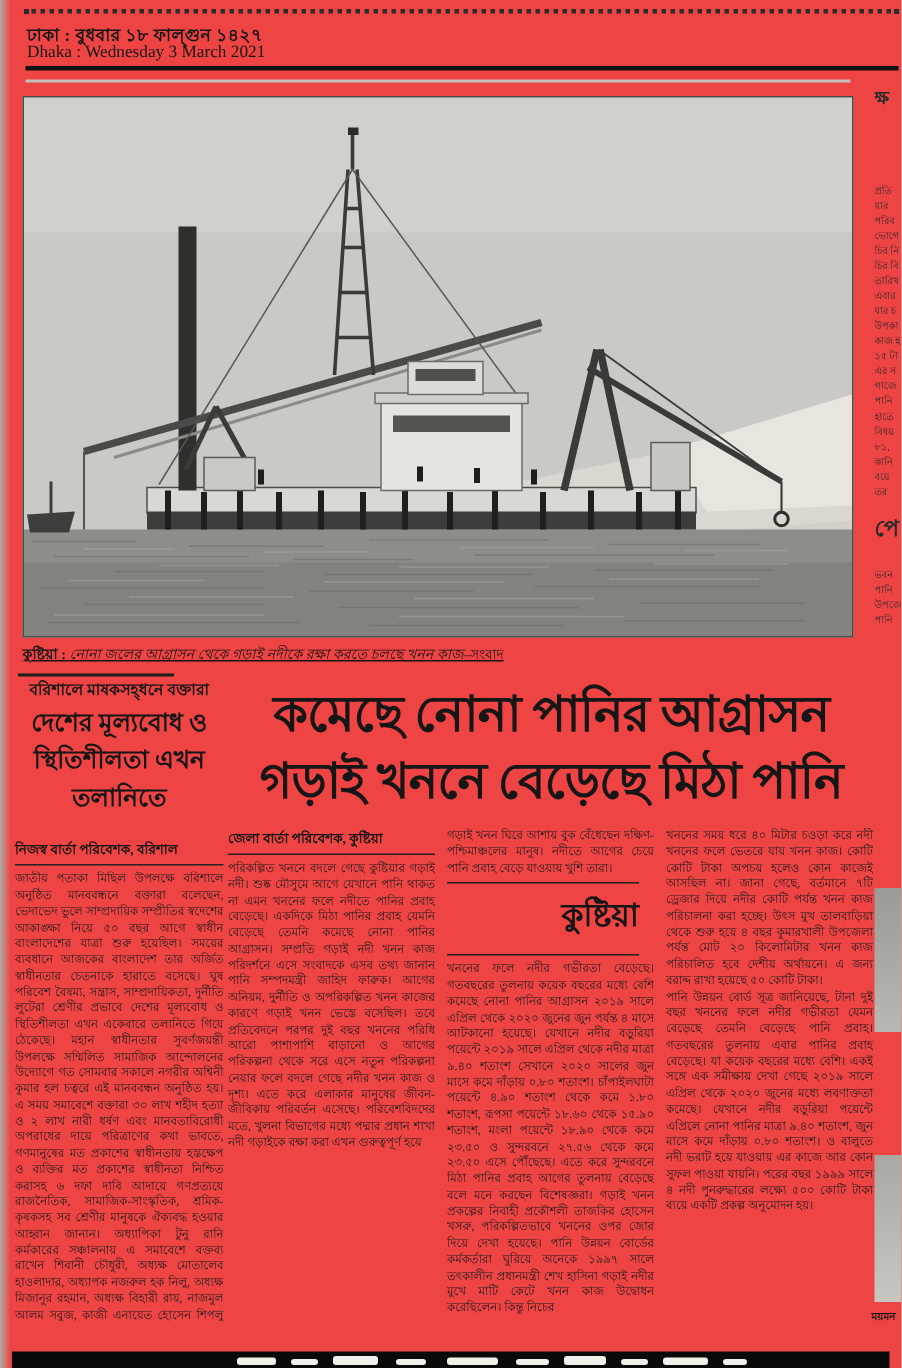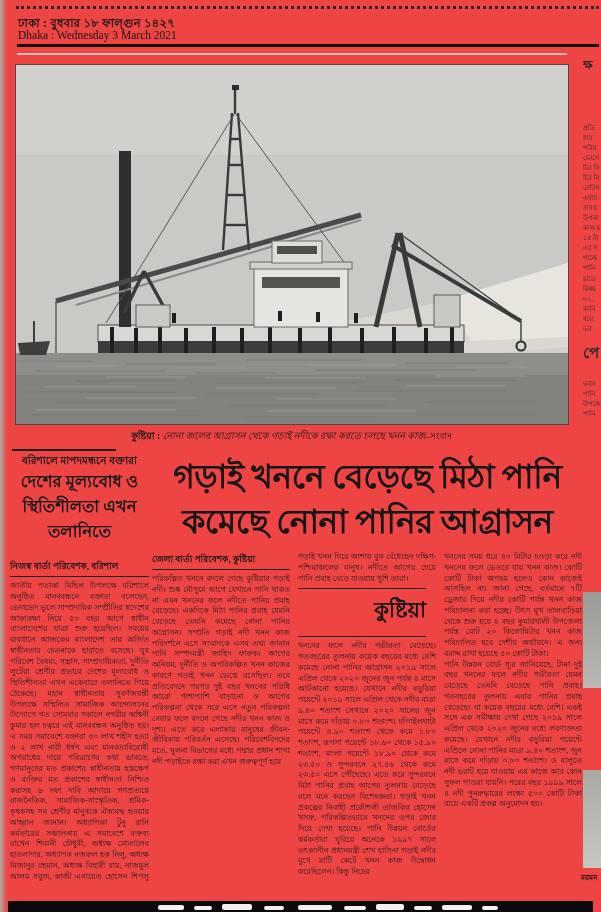--- a/index.html
+++ b/index.html
@@ -11,21 +11,21 @@
   .dotted-rule{position:absolute;left:16px;top:6px;width:583px;height:0;
         border-top:3px dotted #2b2b2b;}
   .date-bn{position:absolute;left:18px;top:15px;font-size:11.5px;font-weight:bold;letter-spacing:.3px;}
   .date-en{position:absolute;left:18px;top:29px;font-size:11.5px;}
   .thick-rule{position:absolute;left:17px;top:44px;width:582px;height:3px;background:#111;}
   .soft-rule{position:absolute;left:17px;top:53px;width:550px;height:2px;background:#c2c0ba;}
   
   .photo{position:absolute;left:15px;top:64px;width:552px;height:359px;
         border:1px solid #4a4a48;background:#cac9c5;overflow:hidden;}
   .caption-row{position:absolute;left:15px;top:429px;width:553px;display:flex;
-        justify-content:center;font-size:9.5px;font-style:italic;}
+        justify-content:flex-start;font-size:9.5px;font-style:italic;text-decoration:underline;}
   .caption-left b{font-style:normal;}
   .credit{font-style:normal;font-size:9px;}
   
   .side-rule{position:absolute;left:12px;top:449px;width:104px;height:2px;background:#1d1d1d;}
   .side-article{position:absolute;left:10px;top:454px;width:139px;}
   .kicker{font-size:10.5px;font-weight:bold;text-align:center;line-height:1.25;}
   .side-headline{font-size:16.5px;font-weight:bold;text-align:center;line-height:1.5;margin-top:3px;}
   .byline{font-size:9px;font-weight:bold;border-bottom:1.3px solid #222;
         padding-bottom:2px;margin:15px 0 4px 0;}
   .body-text{font-size:7.8px;line-height:1.38;text-align:justify;color:#1c1c1c;
@@ -155,29 +155,29 @@
     </svg>
   </div>
 
   <div class="caption-row">
     <span class="caption-left"><b>কুষ্টিয়া :</b>&nbsp;<span>নোনা জলের আগ্রাসন থেকে গড়াই নদীকে রক্ষা করতে চলছে খনন কাজ</span></span>
     <span class="credit">–সংবাদ</span>
   </div>
 
   <div class="side-rule"></div>
   <div class="side-article">
-    <div class="kicker">বরিশালে মাপদমন্ধনে বক্তারা</div>
+    <div class="kicker">বরিশালে মাষকসহ্ধনে বক্তারা</div>
     <div class="side-headline">দেশের মূল্যবোধ ও স্থিতিশীলতা এখন তলানিতে</div>
     <div class="byline">নিজস্ব বার্তা পরিবেশক, বরিশাল</div>
     <div class="body-text" style="height:300px;overflow:hidden;">জাতীয় পতাকা মিছিল উপলক্ষে বরিশালে অনুষ্ঠিত মানববন্ধনে বক্তারা বলেছেন, ভেদাভেদ ভুলে সাম্প্রদায়িক সম্প্রীতির স্বদেশের আকাঙ্ক্ষা নিয়ে ৫০ বছর আগে স্বাধীন বাংলাদেশের যাত্রা শুরু হয়েছিল। সময়ের ব্যবধানে আজকের বাংলাদেশ তার অর্জিত স্বাধীনতার চেতনাকে হারাতে বসেছে। ঘুষ পরিবেশ বৈষম্য, সন্ত্রাস, সাম্প্রদায়িকতা, দুর্নীতি লুটেরা শ্রেণীর প্রভাবে দেশের মূল্যবোধ ও স্থিতিশীলতা এখন একেবারে তলানিতে গিয়ে ঠেকেছে। মহান স্বাধীনতার সুবর্ণজয়ন্তী উপলক্ষে সম্মিলিত সামাজিক আন্দোলনের উদ্যোগে গত সোমবার সকালে নগরীর অশ্বিনী কুমার হল চত্বরে এই মানববন্ধন অনুষ্ঠিত হয়। এ সময় সমাবেশে বক্তারা ৩০ লাখ শহীদ হত্যা ও ২ লাখ নারী ধর্ষণ এবং মানবতাবিরোধী অপরাধের দায়ে পরিত্রাণের কথা ভাবতে, গণমানুষের মত প্রকাশের স্বাধীনতায় হস্তক্ষেপ ও ব্যক্তির মত প্রকাশের স্বাধীনতা নিশ্চিত করাসহ ৬ দফা দাবি আদায়ে গণপ্রত্যয়ে রাজনৈতিক, সামাজিক-সাংস্কৃতিক, শ্রমিক-কৃষকসহ সব শ্রেণীর মানুষকে ঐক্যবদ্ধ হওয়ার আহ্বান জানান। অধ্যাপিকা টুনু রানি কর্মকারের সঞ্চালনায় এ সমাবেশে বক্তব্য রাখেন শিবানী চৌধুরী, অধ্যক্ষ মোতালেব হাওলাদার, অধ্যাপক নজরুল হক নিলু, অধ্যক্ষ মিজানুর রহমান, অধ্যক্ষ বিহারী রায়, নাজমুল আলম সবুজ, কাজী এনায়েত হোসেন শিপলু প্রমুখ।</div>
   </div>
 
   <div class="main-article">
+    <div class="main-headline">কমেছে নোনা পানির আগ্রাসন</div>
     <div class="main-headline">গড়াই খননে বেড়েছে মিঠা পানি</div>
-    <div class="main-headline">কমেছে নোনা পানির আগ্রাসন</div>
     <div class="columns">
       <div class="col">
         <div class="byline" style="margin-top:0;">জেলা বার্তা পরিবেশক, কুষ্টিয়া</div>
         <div class="body-text">পরিকল্পিত খননে বদলে গেছে কুষ্টিয়ার গড়াই নদী। শুষ্ক মৌসুমে আগে যেখানে পানি থাকত না এমন খননের ফলে নদীতে পানির প্রবাহ বেড়েছে। একদিকে মিঠা পানির প্রবাহ যেমনি বেড়েছে তেমনি কমেছে নোনা পানির আগ্রাসন। সম্প্রতি গড়াই নদী খনন কাজ পরিদর্শনে এসে সংবাদকে এসব তথ্য জানান পানি সম্পদমন্ত্রী জাহিদ ফারুক। আগের অনিয়ম, দুর্নীতি ও অপরিকল্পিত খনন কাজের কারণে গড়াই খনন ভেস্তে বসেছিল। তবে প্রতিবেদনে পরপর দুই বছর খননের পরিধি আরো পাশাপাশি বাড়ানো ও আগের পরিকল্পনা থেকে সরে এসে নতুন পরিকল্পনা নেয়ার ফলে বদলে গেছে নদীর খনন কাজ ও দৃশ্য। এতে করে এলাকার মানুষের জীবন-জীবিকায় পরিবর্তন এসেছে। পরিবেশবিদদের মতে, খুলনা বিভাগের মধ্যে পদ্মার প্রধান শাখা নদী গড়াইকে রক্ষা করা এখন গুরুত্বপূর্ণ হয়ে</div>
       </div>
       <div class="col">
         <div class="body-text">গড়াই খনন ঘিরে আশায় বুক বেঁধেছেন দক্ষিণ-পশ্চিমাঞ্চলের মানুষ। নদীতে আগের চেয়ে পানি প্রবাহ বেড়ে যাওয়ায় খুশি তারা।</div>
         <div class="dateline-box">কুষ্টিয়া</div>
         <div class="body-text">খননের ফলে নদীর গভীরতা বেড়েছে। গতবছরের তুলনায় কয়েক বছরের মধ্যে বেশি কমেছে নোনা পানির আগ্রাসন ২০১৯ সালে এপ্রিল থেকে ২০২০ জুনের জুন পর্যন্ত ৪ মাসে আটকানো হয়েছে। যেখানে নদীর বড়ুরিয়া পয়েন্টে ২০১৯ সালে এপ্রিল থেকে নদীর মাত্রা ৯.৪০ শতাংশ সেখানে ২০২০ সালের জুন মাসে কমে দাঁড়ায় ০.৮০ শতাংশ। চাঁপাইলঘাটা পয়েন্টে ৪.৯০ শতাংশ থেকে কমে ১.৮০ শতাংশ, রূপসা পয়েন্টে ১৮.৬০ থেকে ১৫.৯০ শতাংশ, মংলা পয়েন্টে ১৮.৯০ থেকে কমে ২৩.৫০ ও সুন্দরবনে ২৭.৫৬ থেকে কমে ২৩.৫০ এসে পৌঁছেছে। এতে করে সুন্দরবনে মিঠা পানির প্রবাহ আগের তুলনায় বেড়েছে বলে মনে করছেন বিশেষজ্ঞরা। গড়াই খনন প্রকল্পের নিবাহী প্রকৌশলী তাজকির হোসেন খসরু, পরিকল্পিতভাবে খননের ওপর জোর দিয়ে দেখা হয়েছে। পানি উন্নয়ন বোর্ডের কর্মকর্তারা ঘুরিয়ে অনেকে ১৯৯৭ সালে তৎকালীন প্রধানমন্ত্রী শেখ হাসিনা গড়াই নদীর মুখে মাটি কেটে খনন কাজ উদ্বোধন করেছিলেন। কিন্তু নিচের</div>
       </div>

